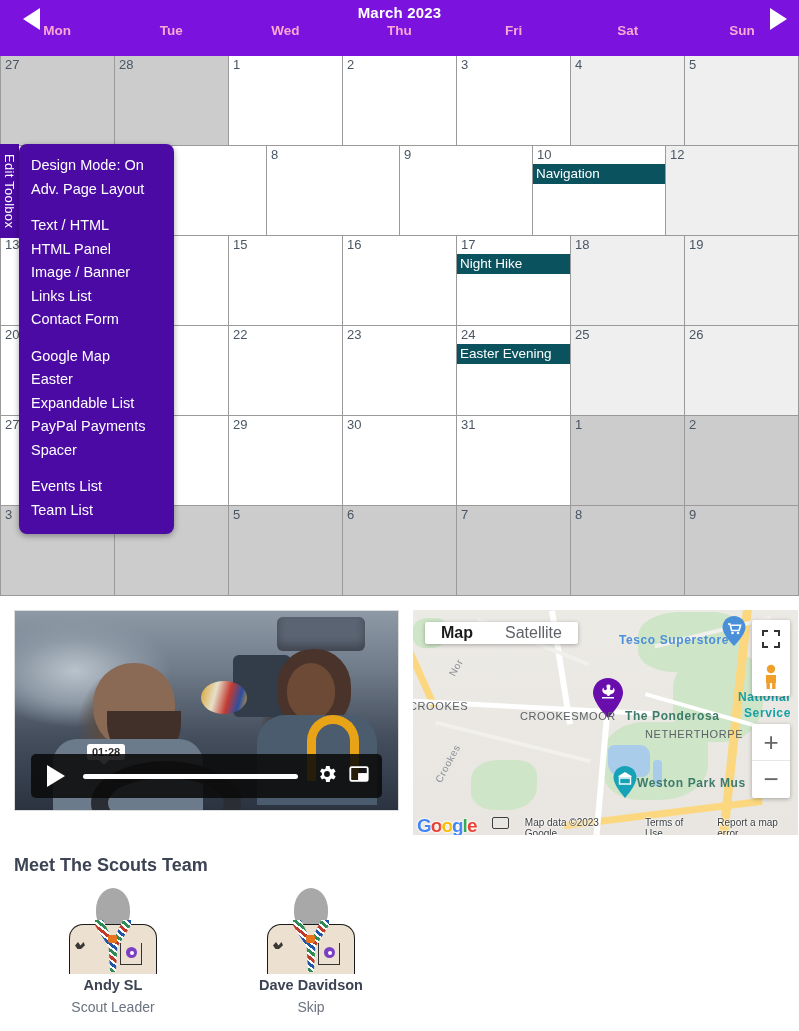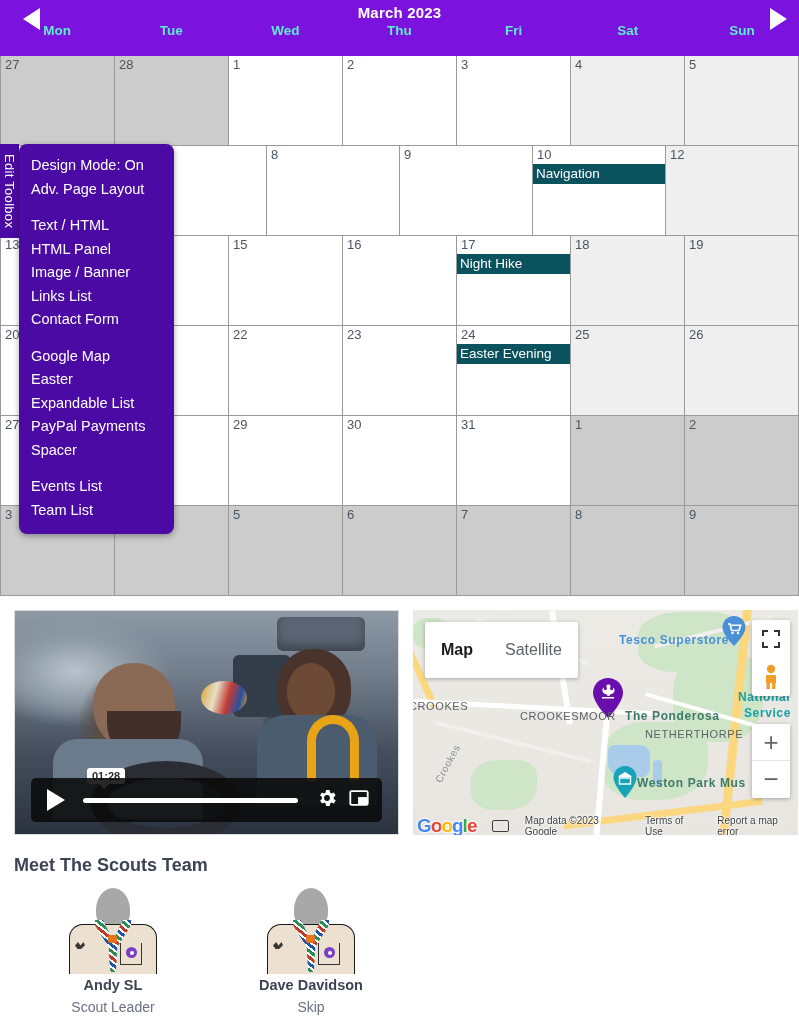--- a/index.html
+++ b/index.html
@@ -46,21 +46,21 @@
     border-top: 11px solid transparent;
     border-bottom: 11px solid transparent;
     border-left: 17px solid #ffffff;
   }
   .dow-row { display: flex; padding-top: 2px; }
   .dow {
     flex: 1 1 0;
     text-align: center;
     font-size: 13.5px;
     font-weight: bold;
-    color: #5eead4;
+    color: #f9a8d4;
     padding-bottom: 6px;
   }
 
   .cal-grid { display: flex; flex-direction: column; border-left: 1px solid #9a9a9a; }
   .cal-week { display: flex; }
   .cal-cell {
     flex: 1 1 0;
     height: 90px;
     border-right: 1px solid #9a9a9a;
     border-bottom: 1px solid #9a9a9a;
@@ -128,21 +128,21 @@
   
   #media-row {
     display: flex;
     gap: 14px;
     padding: 14px 0 0 14px;
   }
 
   
   .video {
     position: relative;
-    width: 385px; height: 225px;
+    width: 385px; height: 201px;
     overflow: hidden;
     background: #2b3340;
     border: 1px solid #dcdcdc;
     text-align: right;
   }
   .v-bg {
     position: absolute; inset: 0;
     background:
       radial-gradient(ellipse 70px 85px at 112px 118px, #6a5a50 0%, #5a4c44 40%, rgba(60,55,55,0) 72%),
       radial-gradient(ellipse 60px 80px at 290px 120px, #4e3b33 0%, #3d2e29 45%, rgba(50,40,40,0) 75%),
@@ -286,21 +286,21 @@
 
   .m-toggle {
     position: absolute; left: 12px; top: 12px;
     display: flex;
     background: #ffffff;
     border-radius: 2px;
     box-shadow: 0 1px 4px rgba(0,0,0,.3);
     overflow: hidden;
   }
   .m-toggle div {
-    padding: 19px 16px;
+    padding: 2px 16px;
     font-size: 16px;
     color: #5f6368;
     cursor: pointer;
   }
   .m-toggle div.active { color: #1a1a1a; font-weight: bold; }
   .m-ctrl-top {
     position: absolute; right: 8px; top: 10px;
     width: 38px;
     background: #ffffff;
     box-shadow: 0 1px 4px rgba(0,0,0,.3);
@@ -334,21 +334,21 @@
     position: absolute; left: 200px; top: 156px;
     width: 24px; height: 32px;
   }
   .m-cart {
     position: absolute; left: 309px; top: 6px;
     width: 24px; height: 30px;
   }
   .m-foot {
     position: absolute; left: 0; right: 0; bottom: 0;
     height: 18px;
-    display: flex; align-items: center;
+    display: flex; 
     gap: 16px;
     padding-left: 4px;
     font-size: 10px;
     color: #3c4043;
   }
   .m-foot span { text-shadow: 0 0 2px #fff, 0 0 2px #fff, 0 0 3px #fff; cursor: pointer; }
   .g-logo { font-size: 19px; font-weight: bold; letter-spacing: -1px; line-height: 18px; }
   .g-logo i { font-style: normal; }
   .kbd-icon {
     width: 17px; height: 12px;

